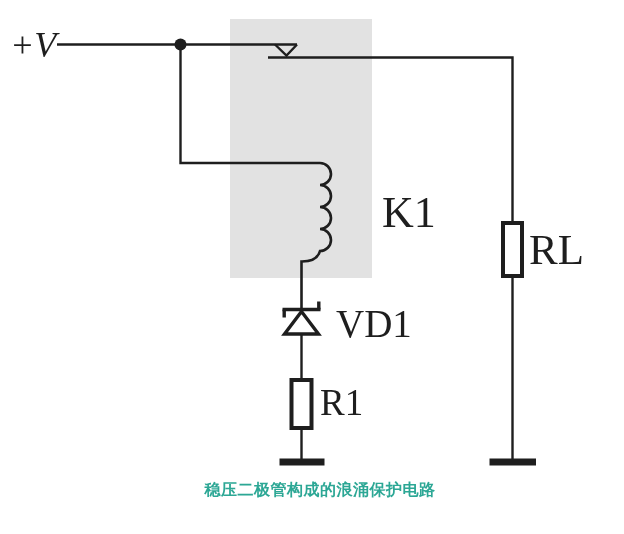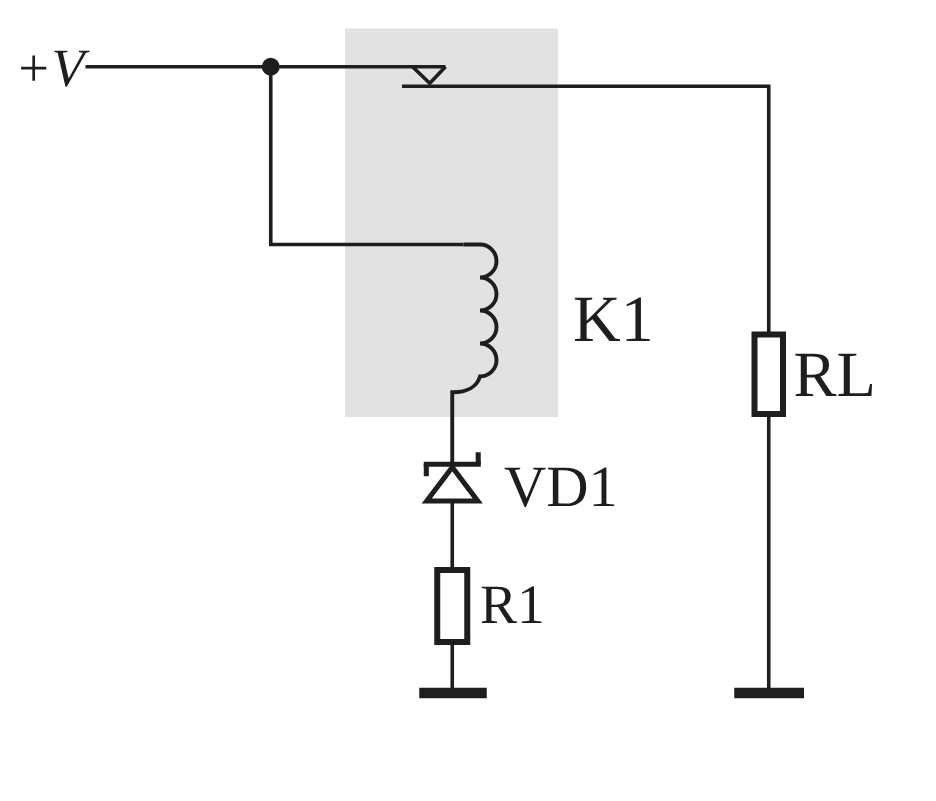--- a/index.html
+++ b/index.html
@@ -78,13 +78,14 @@
     <path class="wire" d="M 512.5 276 V 459"></path>
     <rect class="filled" x="489.5" y="458.5" width="46.5" height="7"></rect>
 
     <text class="lbl lbl-supply" x="10" y="57">+V</text>
     <text class="lbl lbl-k1" x="382" y="227">K1</text>
     <text class="lbl lbl-vd1" x="336" y="337">VD1</text>
     <text class="lbl lbl-r1" x="320" y="415">R1</text>
     <text class="lbl lbl-rl" x="529" y="264">RL</text>
   </svg>
 
+  <div class="caption">稳压二极管构成的浪涌保护电路</div>
 </div>
 
 </body></html>

